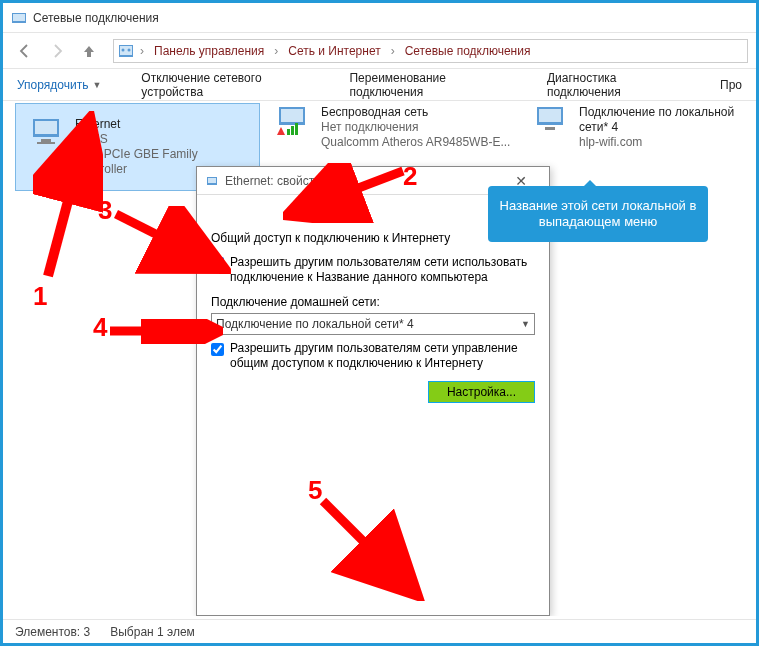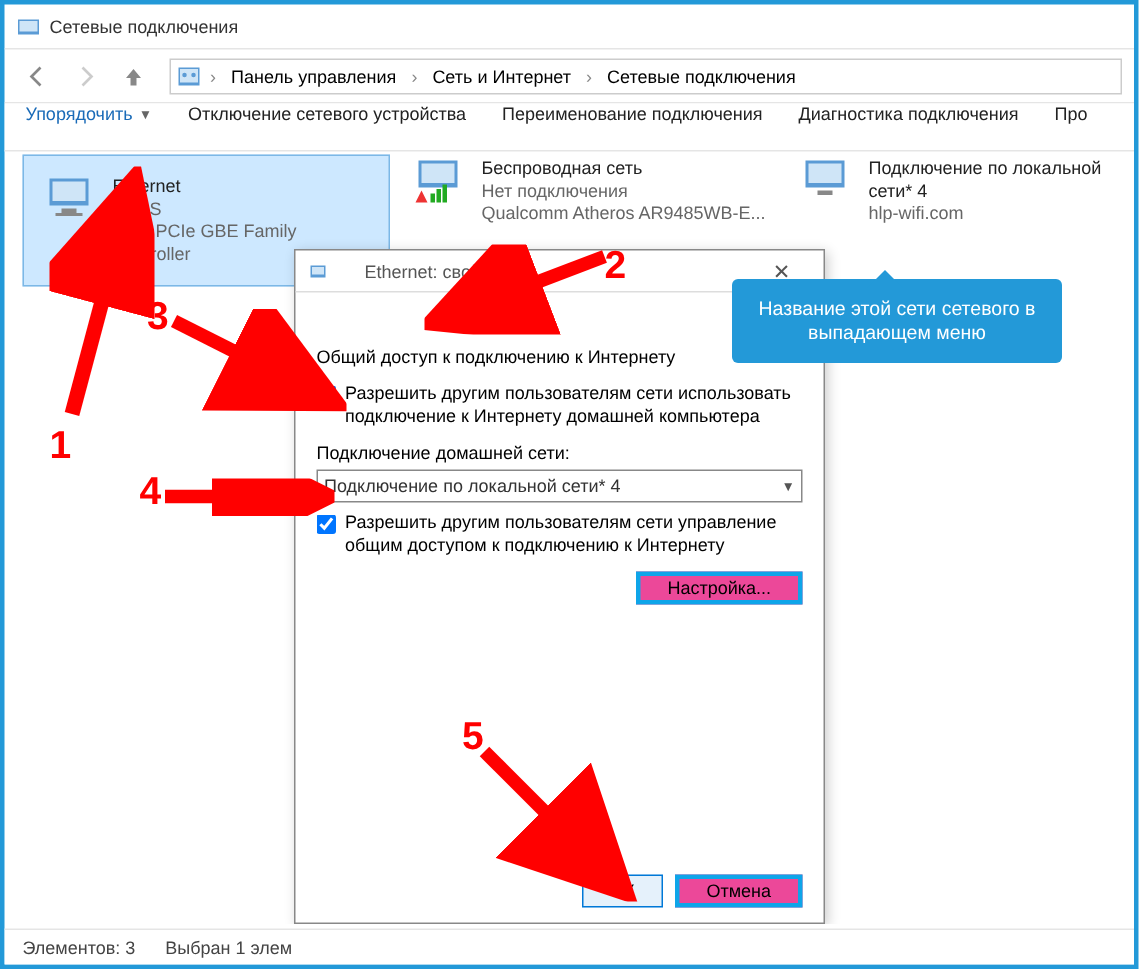--- a/index.html
+++ b/index.html
@@ -4,52 +4,52 @@
 <style>
 *{box-sizing:border-box;margin:0;padding:0;font-family:"Segoe UI",Tahoma,sans-serif;font-size:12px}
 body{background:#fff;width:759px;height:646px;position:relative;overflow:hidden;border:3px solid #2399d8}
 .titlebar{height:30px;display:flex;align-items:center;padding:0 8px;border-bottom:1px solid #e5e5e5}
 .titlebar .icon{width:16px;height:16px;margin-right:6px}
 .titlebar .title{color:#333}
 .navbar{height:36px;display:flex;align-items:center;padding:0 8px;gap:4px;border-bottom:1px solid #e5e5e5}
 .nav-btn{width:28px;height:28px;border:none;background:transparent;color:#888;display:flex;align-items:center;justify-content:center}
 .nav-btn svg{width:16px;height:16px}
 .breadcrumb{flex:1;display:flex;align-items:center;height:24px;border:1px solid #ccc;padding:0 4px;margin-left:6px;gap:2px}
-.bc-item{padding:2px 6px;color:#000000;cursor:pointer}
+.bc-item{padding:2px 6px;color:#7f1d1d;cursor:pointer}
 .bc-sep{color:#888;padding:0 2px}
 .bc-icon{width:16px;height:16px;margin-right:2px}
-.toolbar{height:32px;display:flex;align-items:flex-start;padding:0 14px;gap:24px;background:#fff;border-bottom:1px solid #e5e5e5}
+.toolbar{height:32px;display:flex;align-items:center;padding:0 14px;gap:40px;background:#fff;border-bottom:1px solid #e5e5e5}
 .tb-item{color:#1a6bb8;cursor:pointer;display:flex;align-items:center;gap:4px}
 .tb-item .chev{font-size:9px;color:#666}
 .tb-item.black{color:#222}
 .content{position:relative;height:515px;padding:8px 16px;overflow:hidden}
 .net-item{position:absolute;display:flex;gap:8px;width:245px}
 .net-item.sel{background:#cde8ff;border:1px solid #7cb8e6;padding:13px}
 .net-icon{width:38px;height:32px;flex-shrink:0}
 .net-txt{line-height:15px}
 .net-name{color:#222}
 .net-sub{color:#666}
 .dialog{position:absolute;left:193px;top:65px;width:354px;height:450px;background:#fff;border:1px solid #888;box-shadow:2px 2px 8px rgba(0,0,0,.2)}
-.dlg-title{height:28px;display:flex;align-items:center;padding:0 8px;gap:24px;border-bottom:1px solid #ddd}
+.dlg-title{height:28px;display:flex;align-items:center;padding:0 8px;gap:6px;border-bottom:1px solid #ddd}
 .dlg-title span{color:#555}
 .dlg-close{margin-left:auto;width:40px;text-align:center;color:#555;cursor:pointer;font-size:14px}
 .dlg-body{padding:12px 14px}
 .tabs{display:flex;border-bottom:1px solid #ccc;margin-bottom:14px}
 .tab{padding:4px 14px;border:1px solid transparent;border-bottom:none;cursor:pointer;position:relative;top:1px}
 .tab.active{border-color:#ccc;background:#fff;border-bottom:1px solid #fff}
 .grp-title{margin:24px 0 10px}
 .chk-row{display:flex;gap:6px;margin:6px 0;align-items:flex-start}
 .chk-row input{margin-top:2px}
 .chk-row label{line-height:15px}
 .sub-label{margin:10px 0 4px}
 .combo{width:100%;height:22px;border:1px solid #888;padding:0 4px;background:#fff;display:flex;align-items:center;justify-content:space-between;color:#333}
 .combo .arr{font-size:9px;color:#555}
 .btn-row{display:flex;justify-content:flex-end;margin-top:10px}
 .dlg-footer{position:absolute;bottom:10px;right:14px;display:flex;gap:8px}
-button.win{height:22px;padding:0 18px;background:#ec4899;border:3px solid #0ea5e9;cursor:pointer}
+button.win{height:22px;padding:0 18px;background:#84cc16;border:1px solid #0ea5e9;cursor:pointer}
 button.win.primary{border:1px solid #0078d7;background:#e5f1fb}
 .callout{position:absolute;left:485px;top:85px;width:220px;background:#2399d8;color:#fff;padding:12px 10px;border-radius:4px;text-align:center;line-height:16px;font-size:13px}
 .callout::before{content:"";position:absolute;top:-18px;left:90px;border:12px solid transparent;border-bottom-color:#2399d8}
 .watermark{position:absolute;left:230px;top:185px;font-size:32px;font-weight:bold;color:rgba(35,153,216,.35);letter-spacing:1px;pointer-events:none}
 .statusbar{position:absolute;bottom:0;left:0;right:0;height:24px;border-top:1px solid #e5e5e5;display:flex;align-items:center;padding:0 12px;gap:20px;color:#444;background:#fff}
 .red-num{position:absolute;color:#f00;font-weight:bold;font-size:26px;font-family:Arial}
 .arrow{position:absolute;pointer-events:none}
 .net-computer{fill:#5b9bd5}
 .net-screen{fill:#cfe5f7}
 </style>
@@ -159,42 +159,38 @@
           <rect x="2" y="3" width="10" height="8" fill="#5b9bd5"></rect>
           <rect x="3" y="4" width="8" height="5" fill="#cfe5f7"></rect>
         </svg>
       <span>Ethernet: свойства</span>
       <div class="dlg-close">✕</div>
     </div>
     <div class="dlg-body">
       <div class="grp-title">Общий доступ к подключению к Интернету</div>
       <div class="chk-row">
         <input type="checkbox" checked="" style="">
-        <label>Разрешить другим пользователям сети использовать подключение к Интернету домашней компьютера</label>
+        <label>Разрешить другим пользователям сети использовать подключение к Название данного компьютера</label>
       </div>
       <div class="sub-label">Подключение домашней сети:</div>
       <div class="combo">
         <span>Подключение по локальной сети* 4</span>
         <span class="arr">▼</span>
       </div>
       <div class="chk-row" style="">
         <input type="checkbox" checked="" style="">
         <label>Разрешить другим пользователям сети управление общим доступом к подключению к Интернету</label>
       </div>
       <div class="btn-row">
         <button class="win">Настройка...</button>
       </div>
     </div>
-    <div class="dlg-footer">
-      <button class="win primary">ОК</button>
-      <button class="win">Отмена</button>
-    </div>
-  </div>
-
-  <div class="callout">Название этой сети сетевого в выпадающем меню</div>
+  </div>
+
+  <div class="callout">Название этой сети локальной в выпадающем меню</div>
 
   <div class="red-num" style="left:30px;top:180px">1</div>
   <div class="red-num" style="left:400px;top:60px">2</div>
   <div class="red-num" style="left:95px;top:94px">3</div>
   <div class="red-num" style="left:90px;top:211px">4</div>
   <div class="red-num" style="left:305px;top:374px">5</div>
 
   <svg class="arrow" style="left:30px;top:10px" width="70" height="170">
       <defs>
         <marker id="ah1" markerWidth="10" markerHeight="10" refX="8" refY="5" orient="auto">

